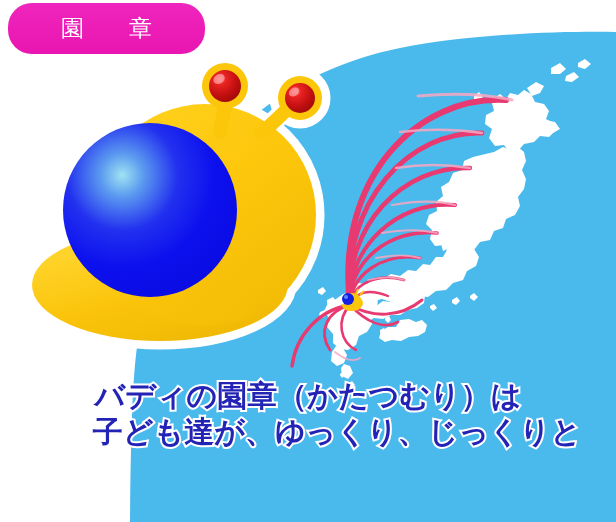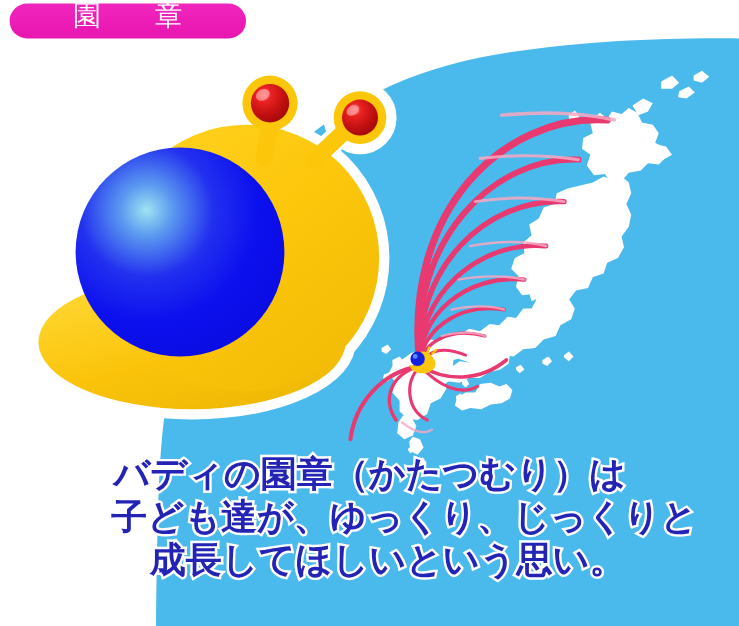--- a/index.html
+++ b/index.html
@@ -13,25 +13,25 @@
     width:616px;height:522px;
     background:#ffffff;
     overflow:hidden;
   }
   .layer{position:absolute;top:0;left:0;width:616px;height:522px;}
 
   
   #title-badge{
     position:absolute;
     left:8px;top:3px;
-    width:197px;height:29px;
+    width:197px;height:51px;
     background:#ec1fb8;
     background:linear-gradient(180deg,#ef26bd 0%,#e915b0 100%);
     border-radius:24px;
-    display:flex;align-items:flex-start;justify-content:center;
+    display:flex;align-items:center;justify-content:center;
     z-index:40;
   }
   #title-badge .txt{
     color:#ffffff;
     font-size:23px;
     letter-spacing:11px;
     text-indent:11px;
     font-weight:500;
     line-height:1;
     white-space:nowrap;
@@ -234,16 +234,15 @@
     <circle cx="150" cy="210" r="87" fill="url(#shellGrad)"></circle>
   </svg>
 
   <div id="title-badge">
     <span class="txt">園　章</span>
   </div>
 
   <div id="caption">
     <div class="line l1">バディの園章（かたつむり）は</div>
     <div class="line l2">子ども達が、ゆっくり、じっくりと</div>
-    <div class="line l3">成長してほしいという思い。</div>
   </div>
 
 </div>
 
 </body></html>

